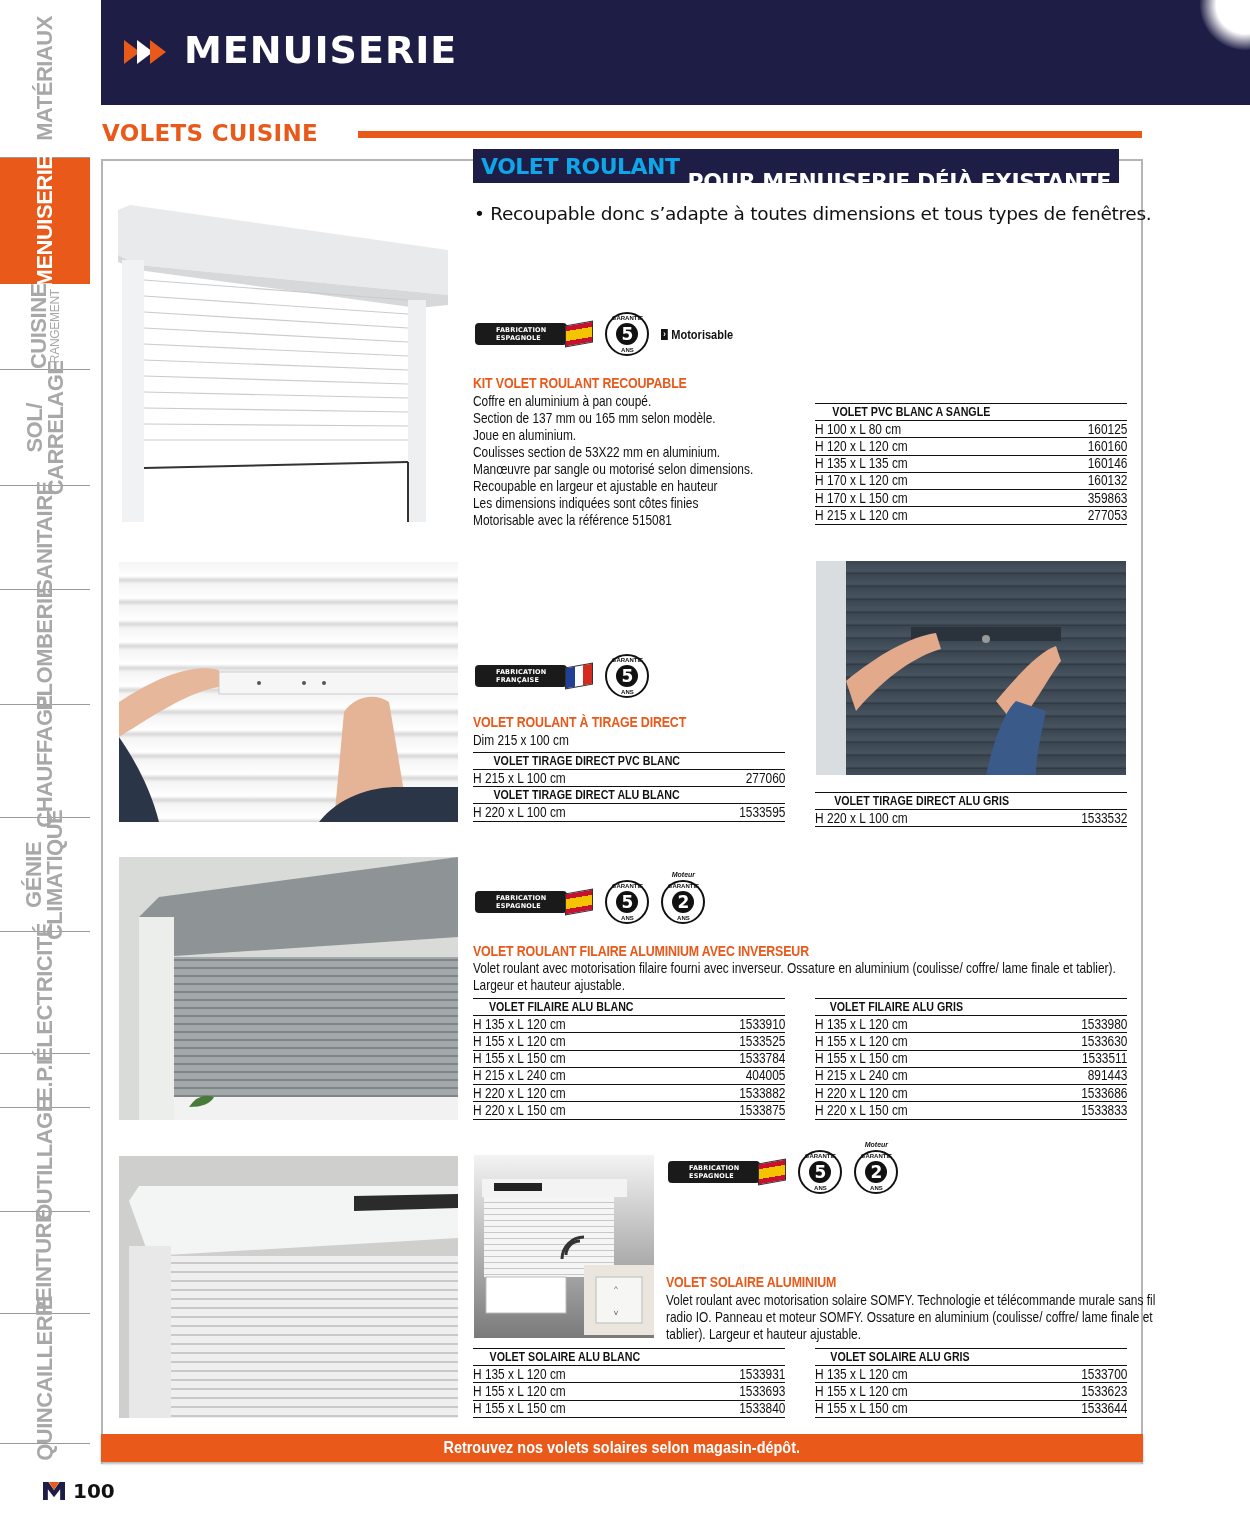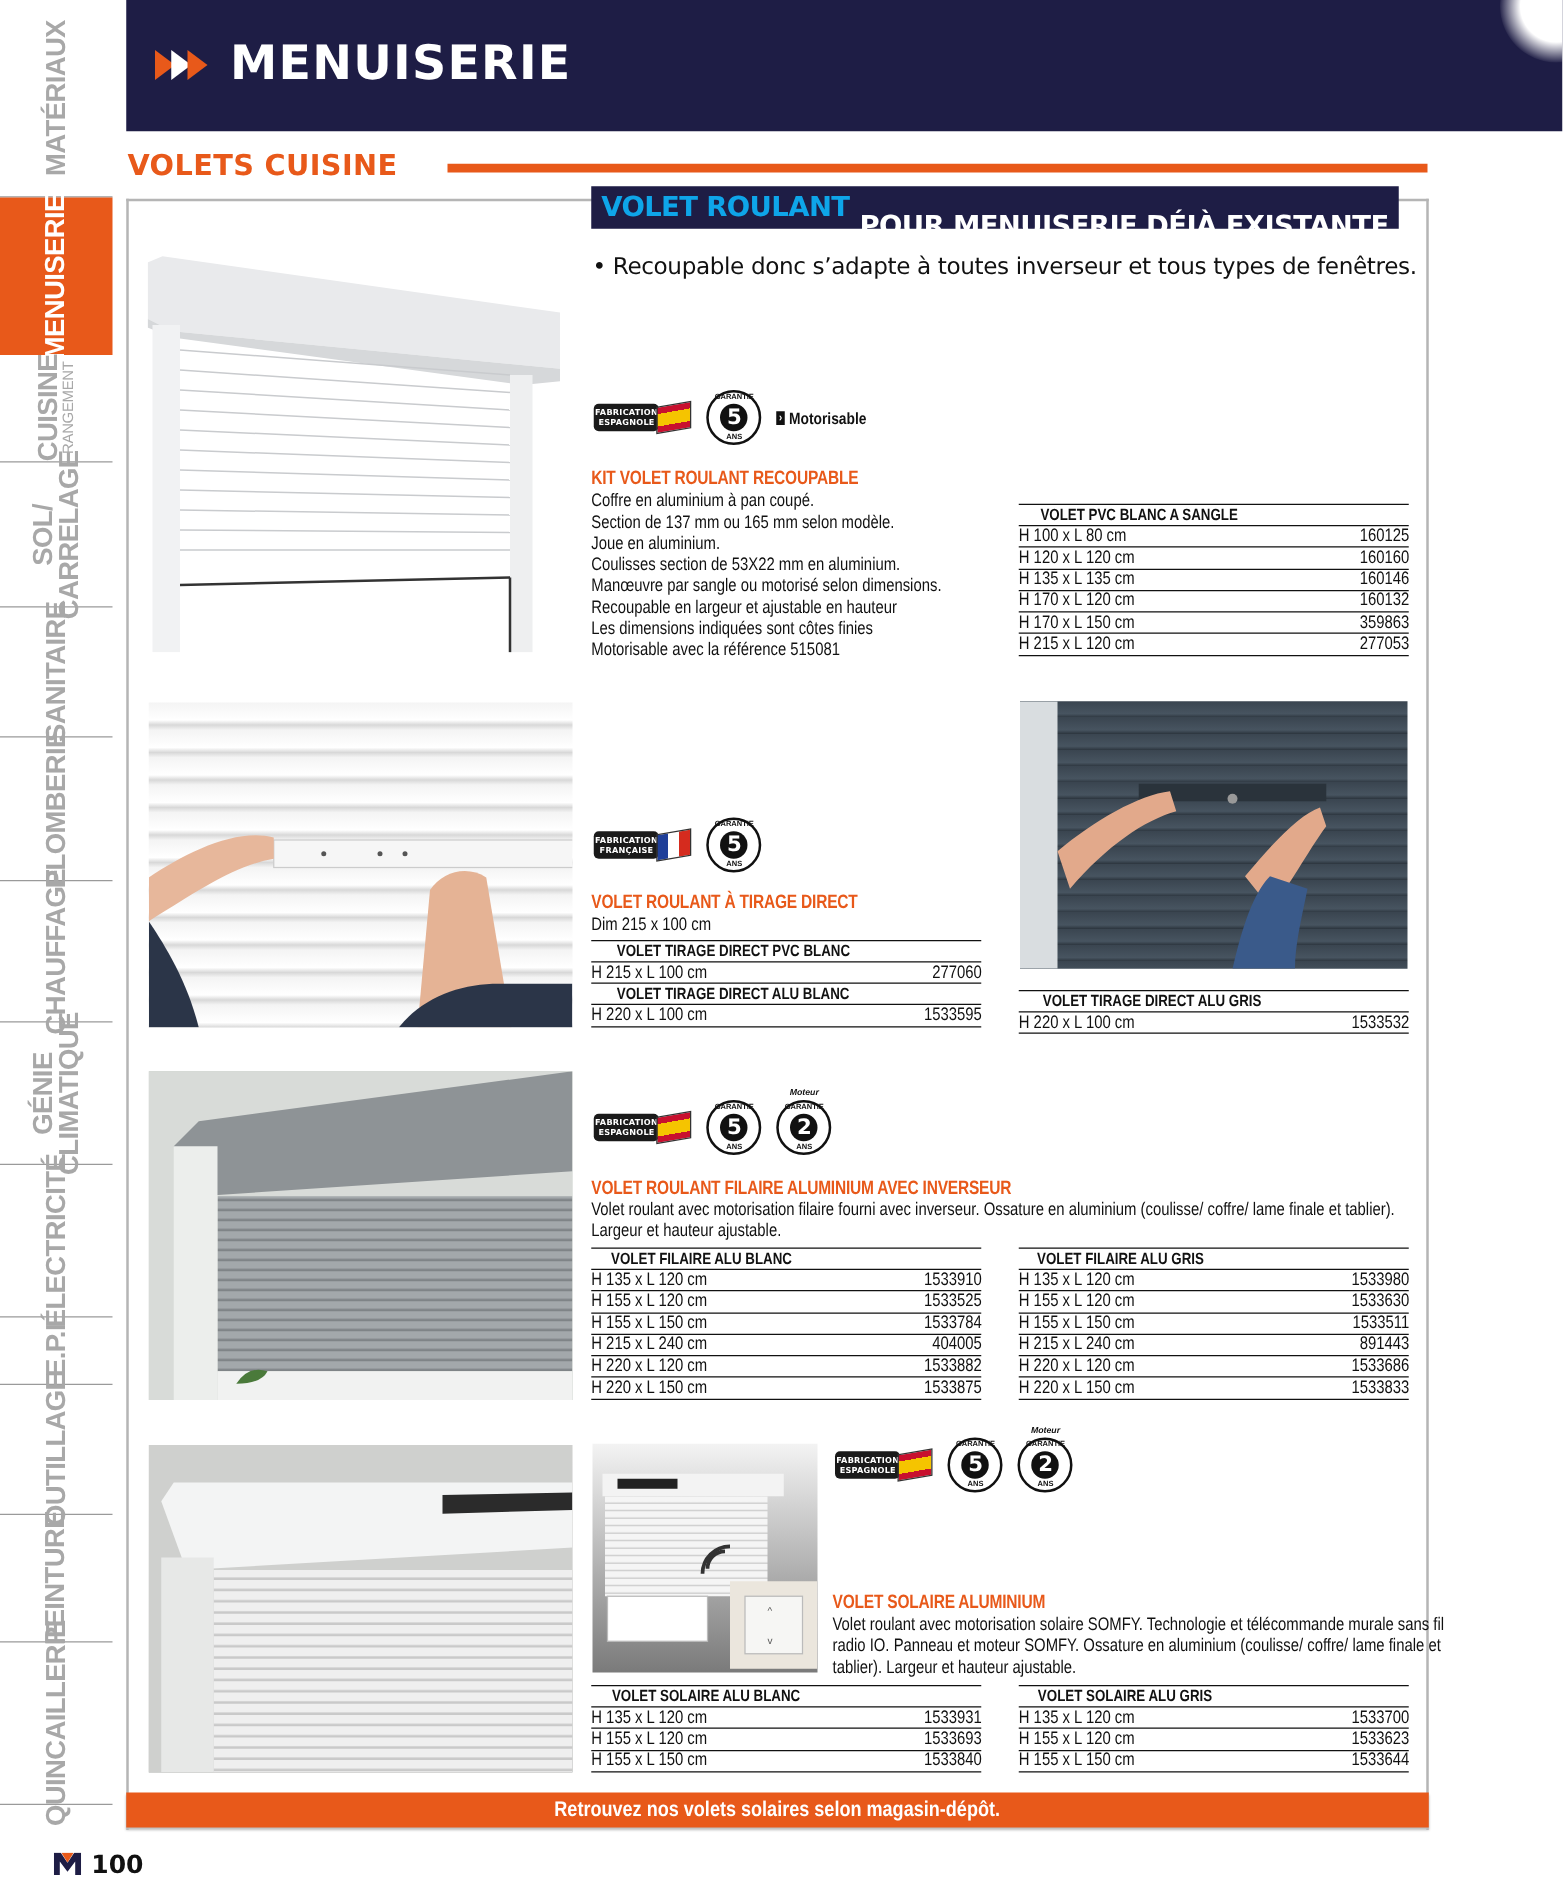--- a/index.html
+++ b/index.html
@@ -38,21 +38,21 @@
   .ph1 { left: 118px; top: 200px; width: 340px; height: 322px; background: #fff; }
   .ph2 { left: 119px; top: 562px; width: 339px; height: 260px; background: repeating-linear-gradient(180deg, #f4f4f4 0px, #ffffff 14px, #d8d8d8 18px, #f4f4f4 22px); }
   .ph3 { left: 816px; top: 561px; width: 310px; height: 214px; background: repeating-linear-gradient(180deg, #3a4550 0px, #475460 10px, #2d363f 13px); }
   .ph4 { left: 119px; top: 857px; width: 339px; height: 263px; background: #c9cdc9; }
   .ph5 { left: 119px; top: 1156px; width: 339px; height: 262px; background: linear-gradient(180deg, #d7d7d5, #a9aba8); }
   .ph6 { left: 474px; top: 1155px; width: 180px; height: 183px; background: linear-gradient(180deg, #f3f3f3, #7a7a7a); }
 
   
   .badge-row { position: absolute; display: flex; align-items: center; gap: 12px; }
   .fab { display: flex; align-items: center; }
-  .fab .box { background: #1a1a1a; color: #fff; font-family: "DejaVu Sans", sans-serif; font-weight: bold; font-size: 6.5px; line-height: 8px; padding: 3px 1px; border-radius: 4px; letter-spacing: 0.2px; text-align: center; }
+  .fab .box { background: #1a1a1a; color: #fff; font-family: "DejaVu Sans", sans-serif; font-weight: bold; font-size: 6.5px; line-height: 8px; padding: 3px 21px; border-radius: 4px; letter-spacing: 0.2px; }
   .flag { width: 28px; height: 22px; transform: skewY(-10deg); margin-left: -2px; border: 1px solid #333; }
   .flag.es { background: linear-gradient(180deg, #c8102e 0 25%, #f5c400 25% 75%, #c8102e 75%); }
   .flag.fr { background: linear-gradient(90deg, #1f3f99 0 33%, #ffffff 33% 66%, #d52b1e 66%); }
   .garantie { position: relative; width: 44px; height: 44px; border: 2px solid #111; border-radius: 50%; display: flex; align-items: center; justify-content: center; background: #fff; }
   .garantie .num { width: 22px; height: 22px; border-radius: 50%; background: #111; color: #fff; font-weight: bold; font-size: 17px; display: flex; align-items: center; justify-content: center; font-family: "DejaVu Sans", sans-serif; }
   .garantie .top { position: absolute; top: 1px; left: 0; width: 100%; text-align: center; font-size: 6px; font-weight: bold; }
   .garantie .bot { position: absolute; bottom: 1px; left: 0; width: 100%; text-align: center; font-size: 6px; font-weight: bold; }
   .garantie .moteur { position: absolute; top: -11px; left: 0; width: 100%; text-align: center; font-size: 7px; font-weight: bold; font-style: italic; }
   .motorisable { font-family: "Liberation Sans", sans-serif; font-weight: bold; font-size: 13px; display: flex; align-items: center; gap: 4px; transform: scaleX(0.85); transform-origin: left; }
   .motorisable .chev { background: #111; color: #fff; font-size: 9px; width: 8px; height: 11px; display: inline-flex; align-items: center; justify-content: center; }
@@ -167,21 +167,21 @@
 <h2 class="section-title">VOLETS CUISINE</h2>
 <div class="section-rule"></div>
 
 <div class="frame"></div>
 
 <div class="product-head">
   <span class="o">VOLET ROULANT</span>
   <span class="w">POUR MENUISERIE DÉJÀ EXISTANTE</span>
 </div>
 <div class="bullets">
-  <div>• Recoupable donc s’adapte à toutes inverseur et tous types de fenêtres.</div>
+  <div>• Recoupable donc s’adapte à toutes dimensions et tous types de fenêtres.</div>
 </div>
 
 <div class="photo ph1">
   <svg width="340" height="322" viewBox="0 0 340 322">
     <polygon points="0,10 12,5 330,50 330,95 20,65 0,55" fill="#e9eaec"></polygon>
     <polygon points="0,55 20,65 330,95 330,105 300,108 20,70 0,62" fill="#d6d8da"></polygon>
     <rect x="4" y="60" width="22" height="262" fill="#f1f2f3"></rect>
     <rect x="290" y="100" width="18" height="222" fill="#eeeff0"></rect>
     <g stroke="#c9cbce" stroke-width="1.2">
       <line x1="26" y1="80" x2="290" y2="100"></line>

